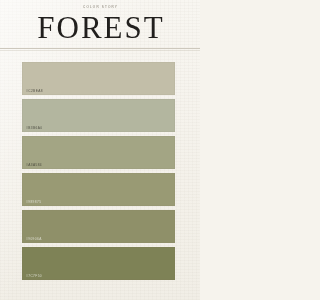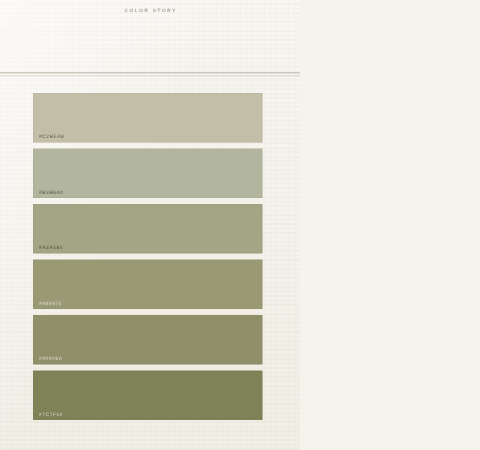--- a/index.html
+++ b/index.html
@@ -112,20 +112,21 @@
     color: rgba(255,255,255,0.66);
   }
 </style>
 </head>
 <body>
 
 <div id="poster">
 
   <div id="header">
     <div class="eyebrow">COLOR STORY</div>
+    <div class="poster-title">FOREST</div>
   </div>
 
   <div class="rule"></div>
   <div class="rule second"></div>
 
   <div id="swatches">
       <div class="swatch" style="background-color: rgb(194, 190, 168);">
         <span class="swatch-hex">#C2BEA8</span>
       </div>
       <div class="swatch" style="background-color: rgb(179, 182, 159);">

